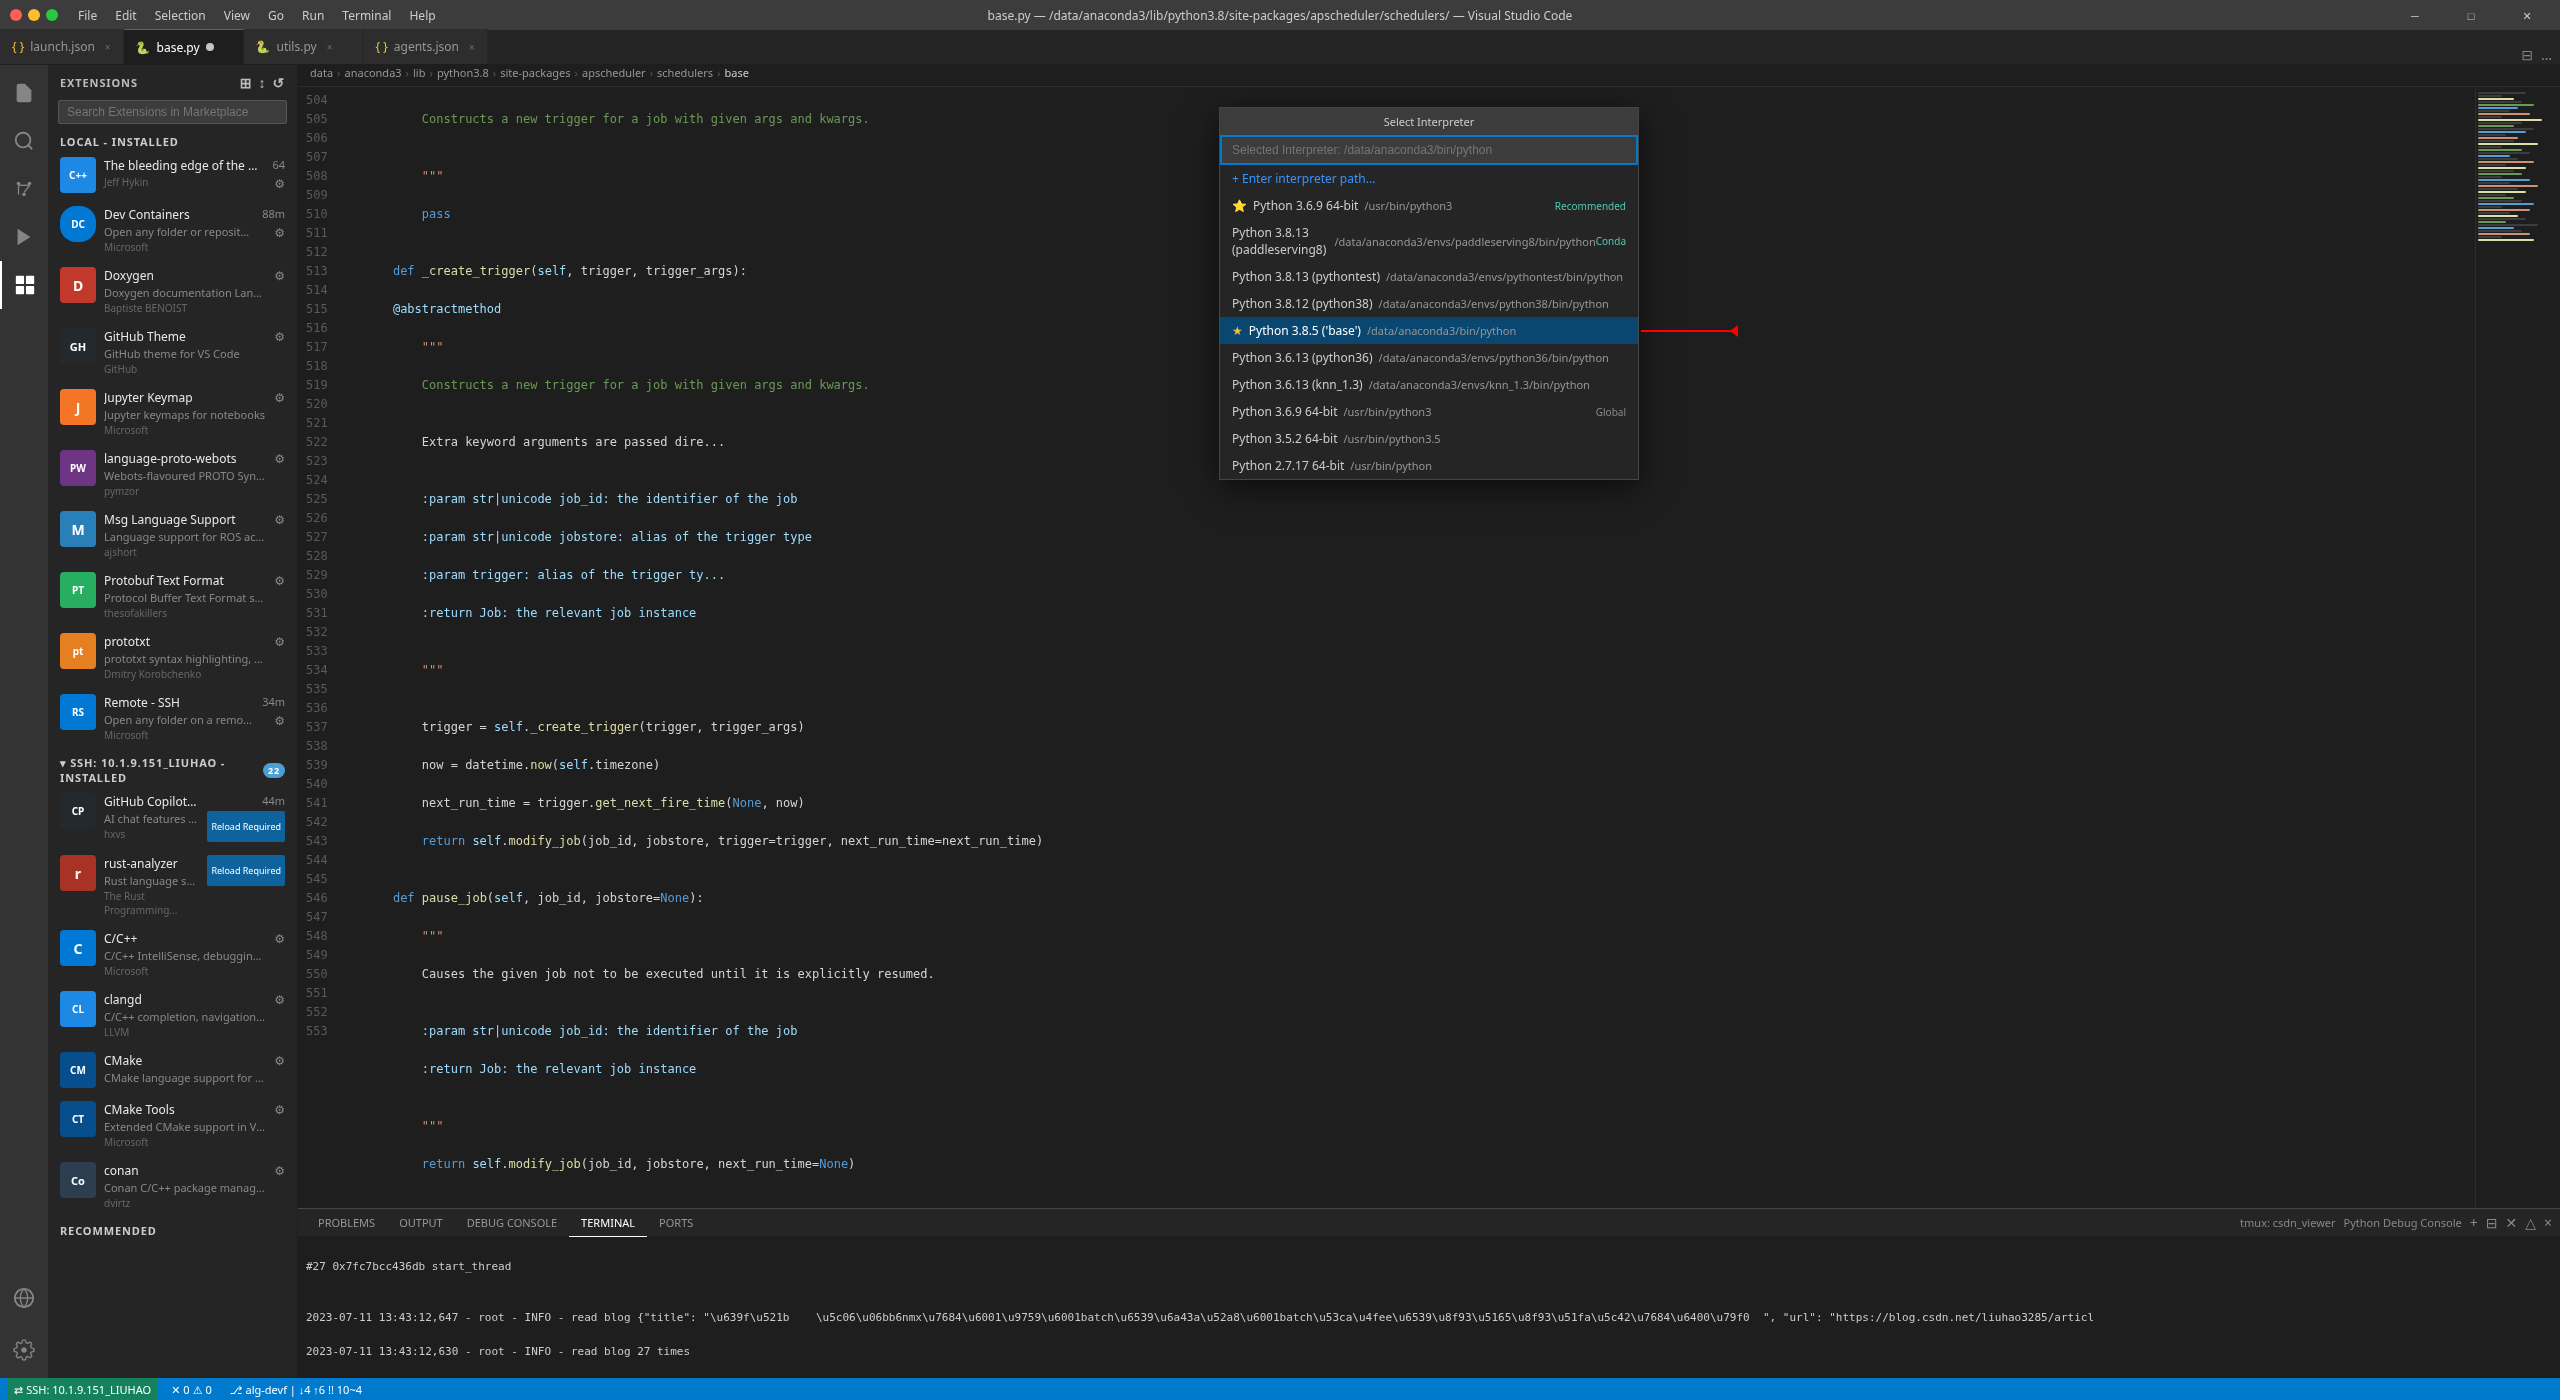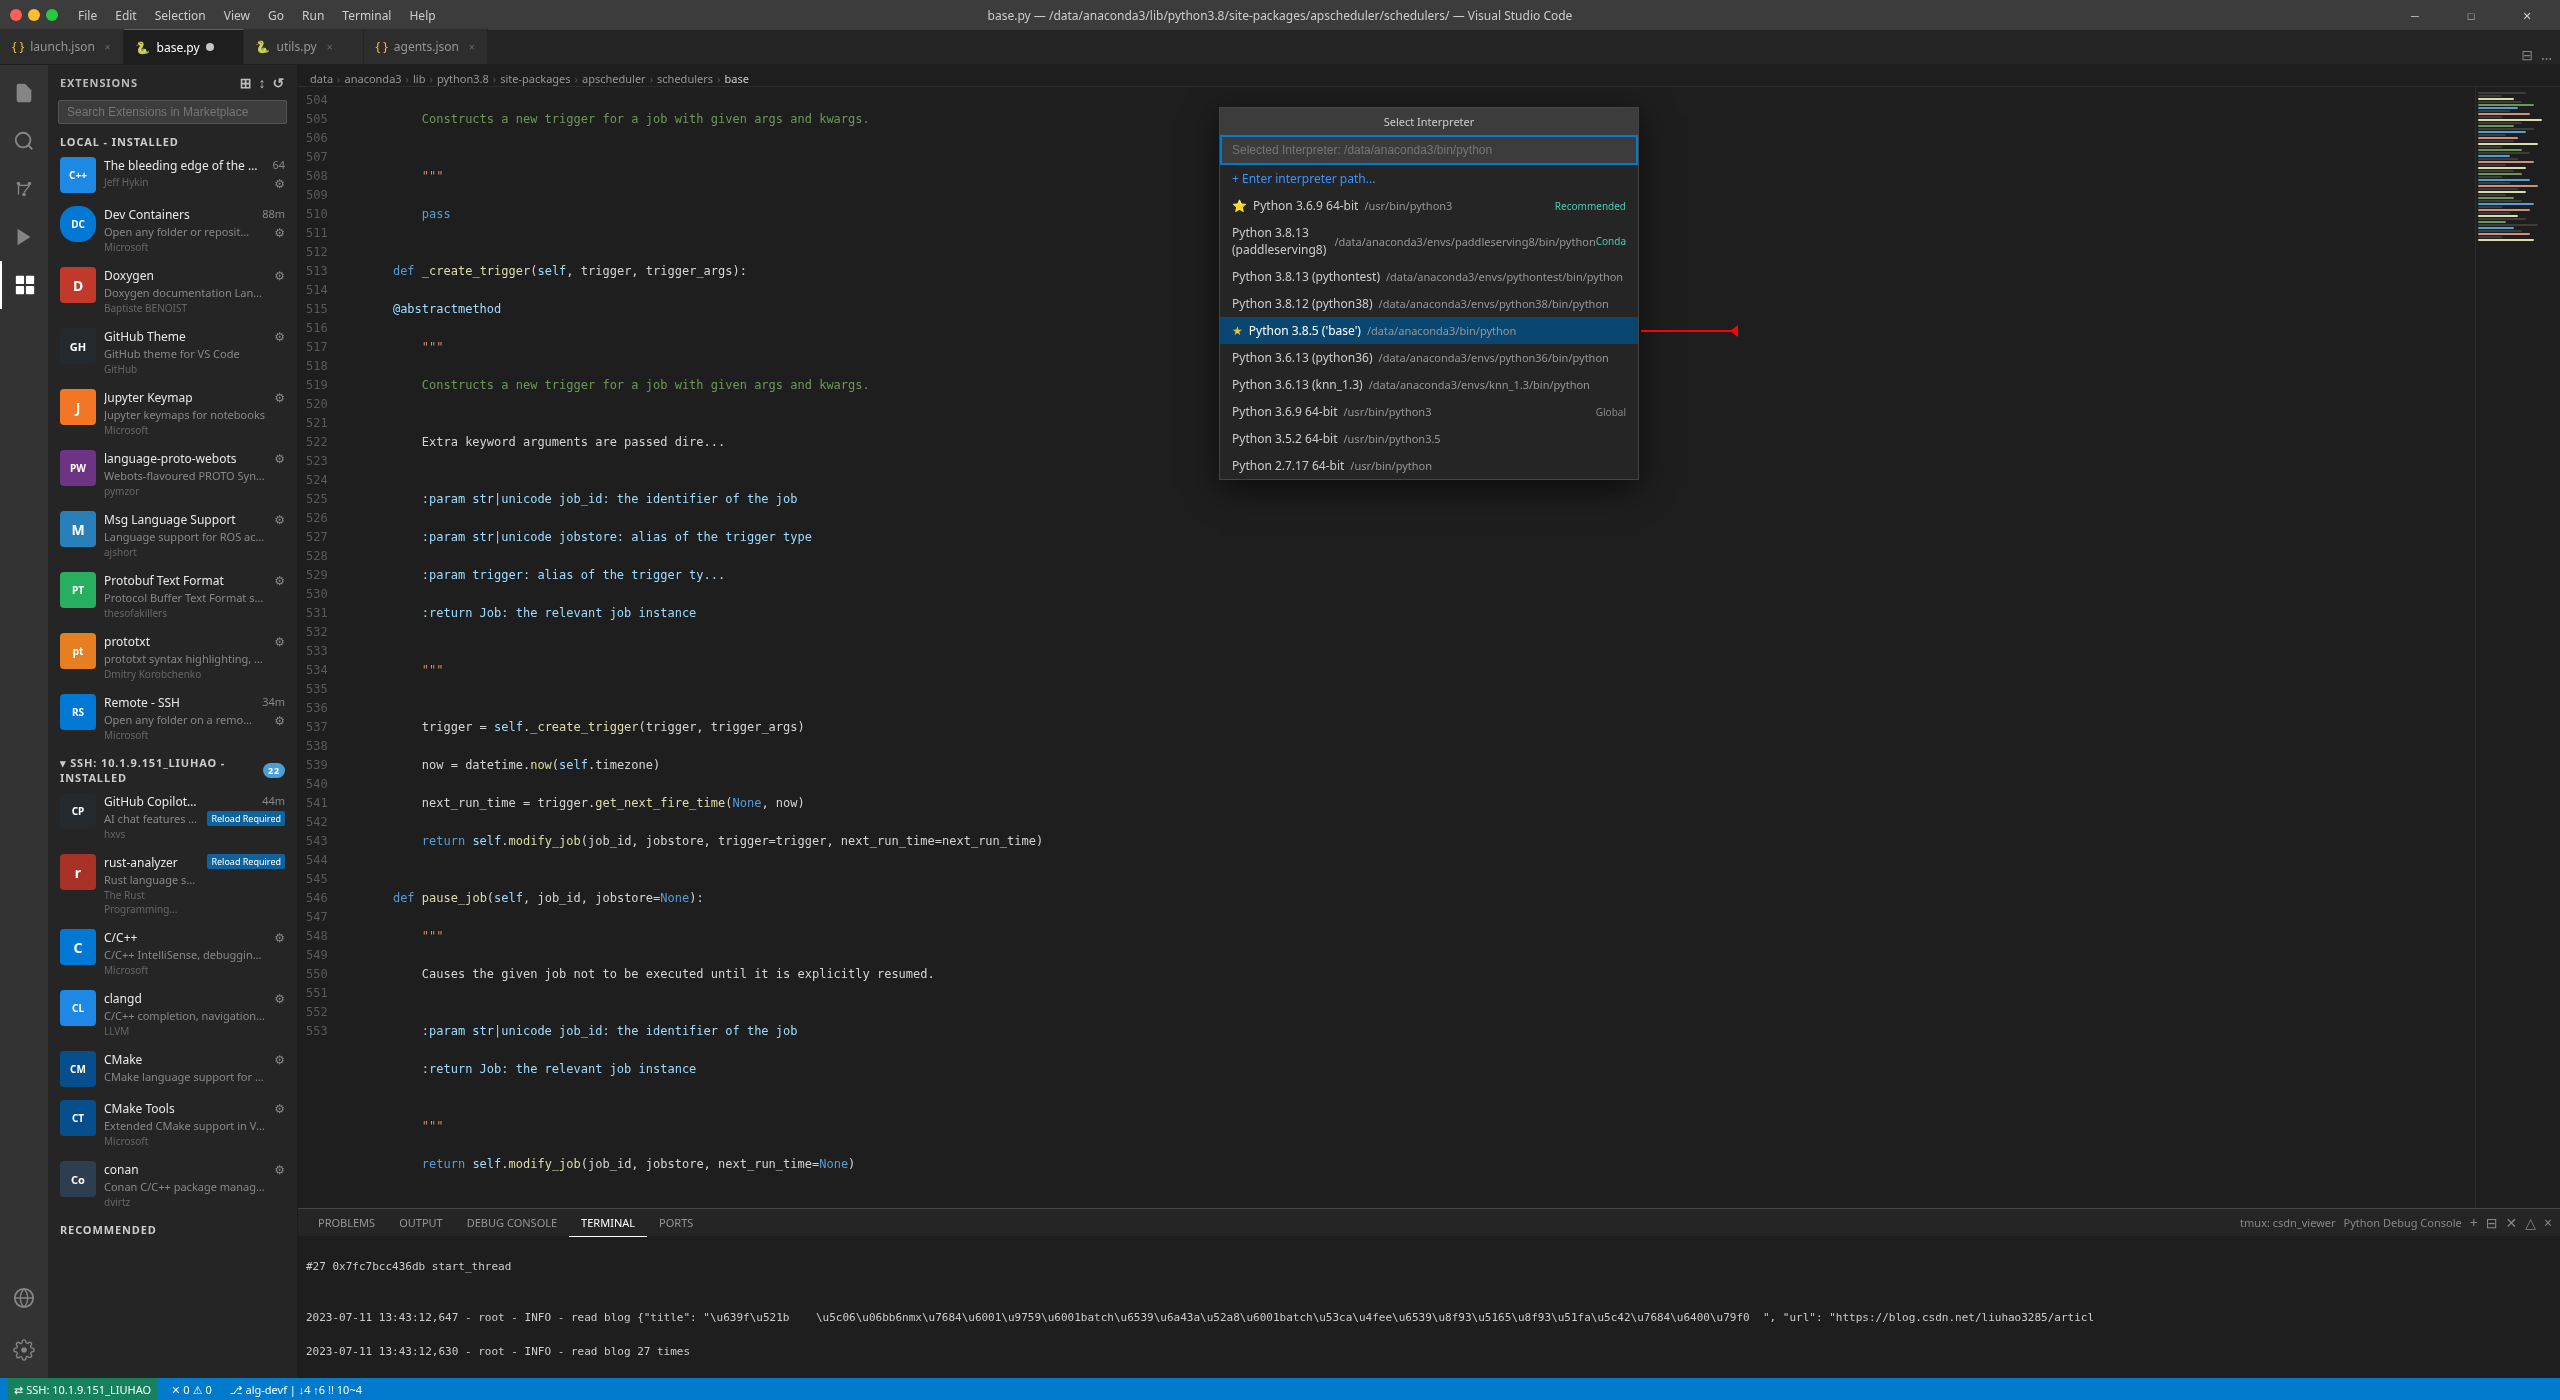--- a/index.html
+++ b/index.html
@@ -158,40 +158,40 @@
       font-weight: bold;
     }
     .ext-info { flex: 1; min-width: 0; }
     .ext-name { font-size: 12px; color: #e8e8e8; white-space: nowrap; overflow: hidden; text-overflow: ellipsis; }
     .ext-desc { font-size: 11px; color: #888; white-space: nowrap; overflow: hidden; text-overflow: ellipsis; margin-top: 1px; }
     .ext-author { font-size: 10px; color: #666; margin-top: 1px; }
     .ext-badge-reload {
       background: #0e639c;
       color: white;
       font-size: 9px;
-      padding: 1px 4px;
+      padding: 9px 4px;
       border-radius: 2px;
     }
     .gear-icon { font-size: 12px; color: #888; cursor: pointer; }
 
     
     .content-area {
       flex: 1;
       display: flex;
       flex-direction: column;
       overflow: hidden;
       position: relative;
     }
 
     
     .breadcrumb {
       height: 22px;
       background: #1e1e1e;
       display: flex;
-      align-items: flex-end;
+      align-items: flex-start;
       padding: 0 12px;
       font-size: 11px;
       color: #969696;
       border-bottom: 1px solid #2d2d2d;
       gap: 4px;
       flex-shrink: 0;
     }
     .breadcrumb span { cursor: pointer; }
     .breadcrumb-sep { color: #555; }
 

